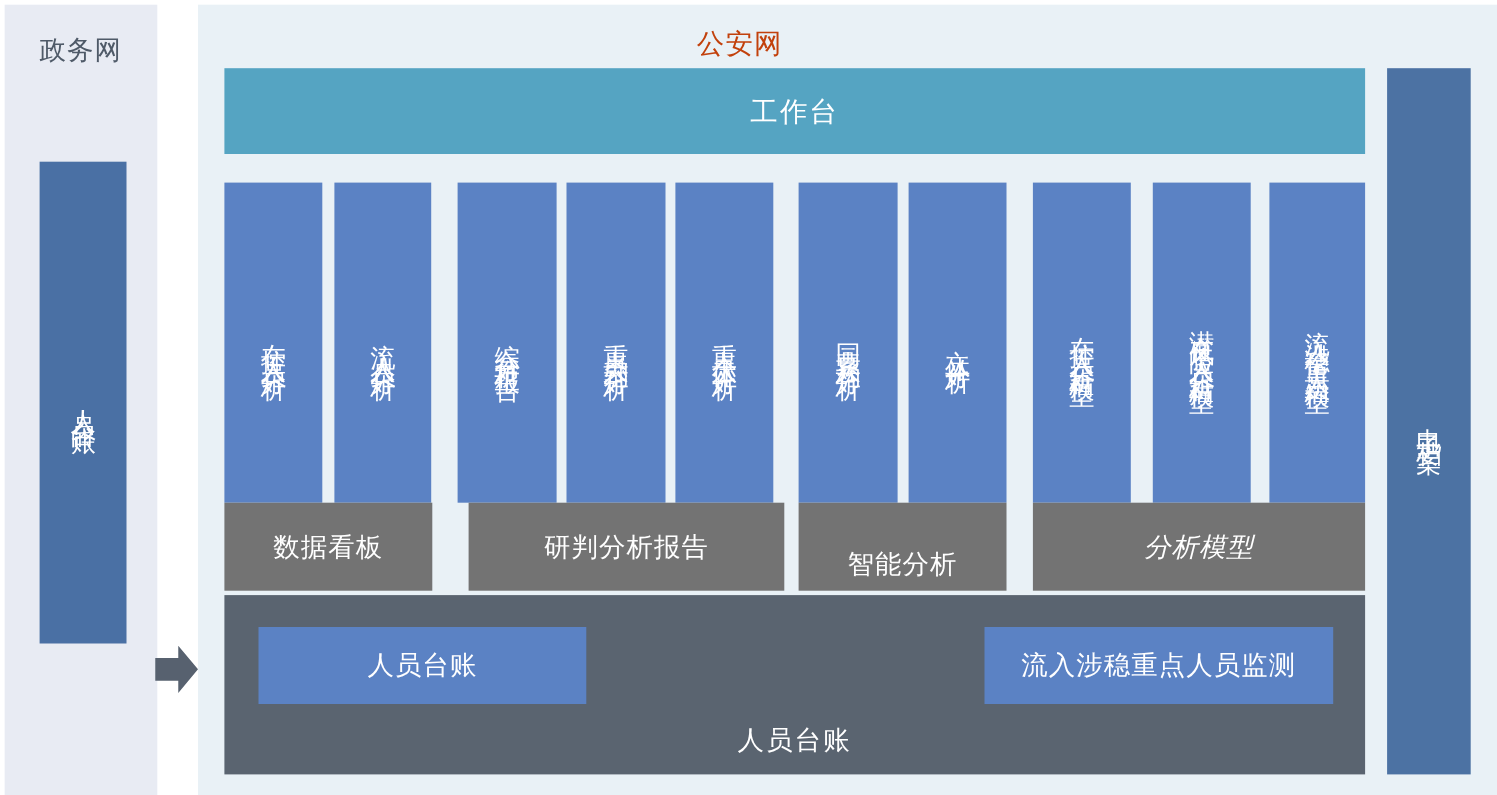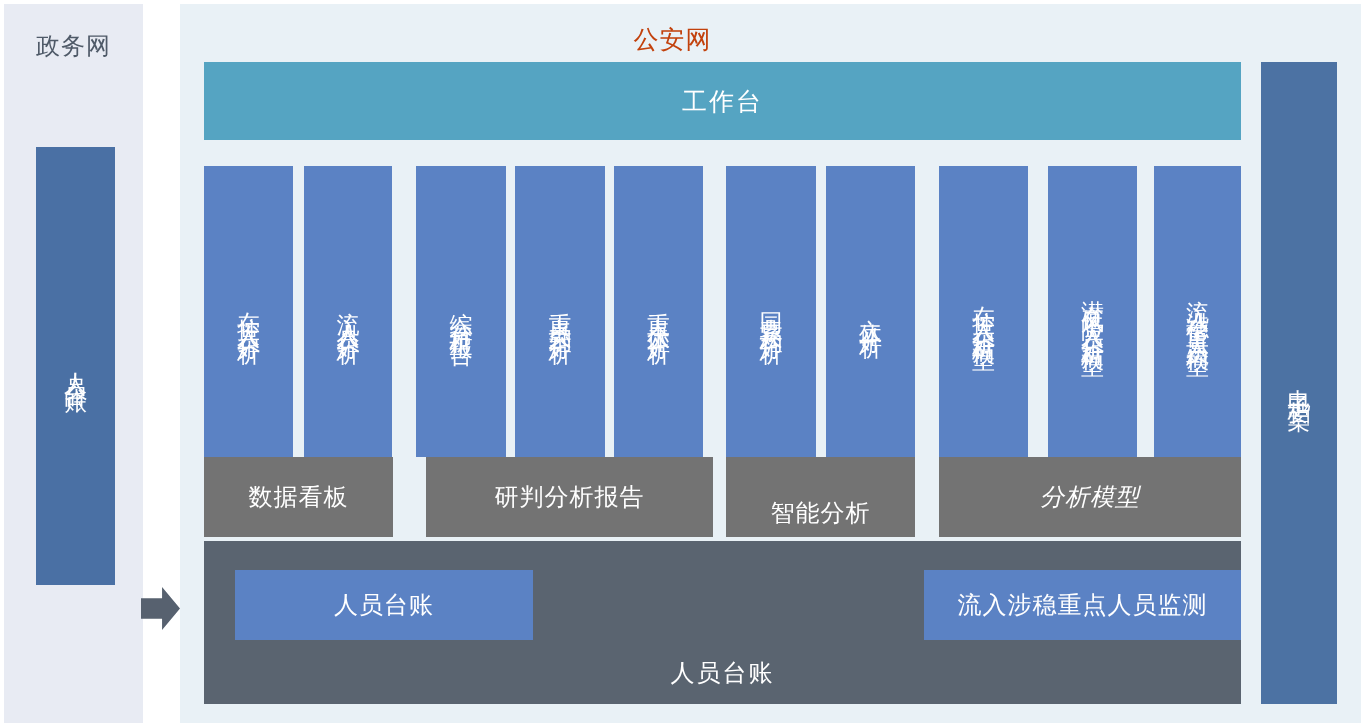--- a/index.html
+++ b/index.html
@@ -82,21 +82,21 @@
     position: absolute; left: 24px; top: 537px; width: 1037px; height: 163px;
     background: #5A6470;
   }
   .bottom-btn {
     position: absolute; top: 29px; height: 70px; background: #5B82C4;
     display: flex; align-items: center; justify-content: center;
     color: #FFFFFF; font-size: 24px; letter-spacing: 1px;
   }
   .b1 { left: 31px;  width: 298px; }
   .b2 { left: 350px; width: 320px; }
-  .b3 { left: 691px; width: 317px; margin-left: 29px; }
+  .b3 { left: 691px; width: 317px; }
   .bottom-caption {
     position: absolute; left: 0; top: 112px; width: 1037px; text-align: center;
     color: #FFFFFF; font-size: 24px; letter-spacing: 2px;
   }
 
   
   .archive-bar {
     position: absolute; left: 1081px; top: 58px; width: 76px; height: 642px;
     background: #4C72A3; display: flex; align-items: center; justify-content: center;
   }

